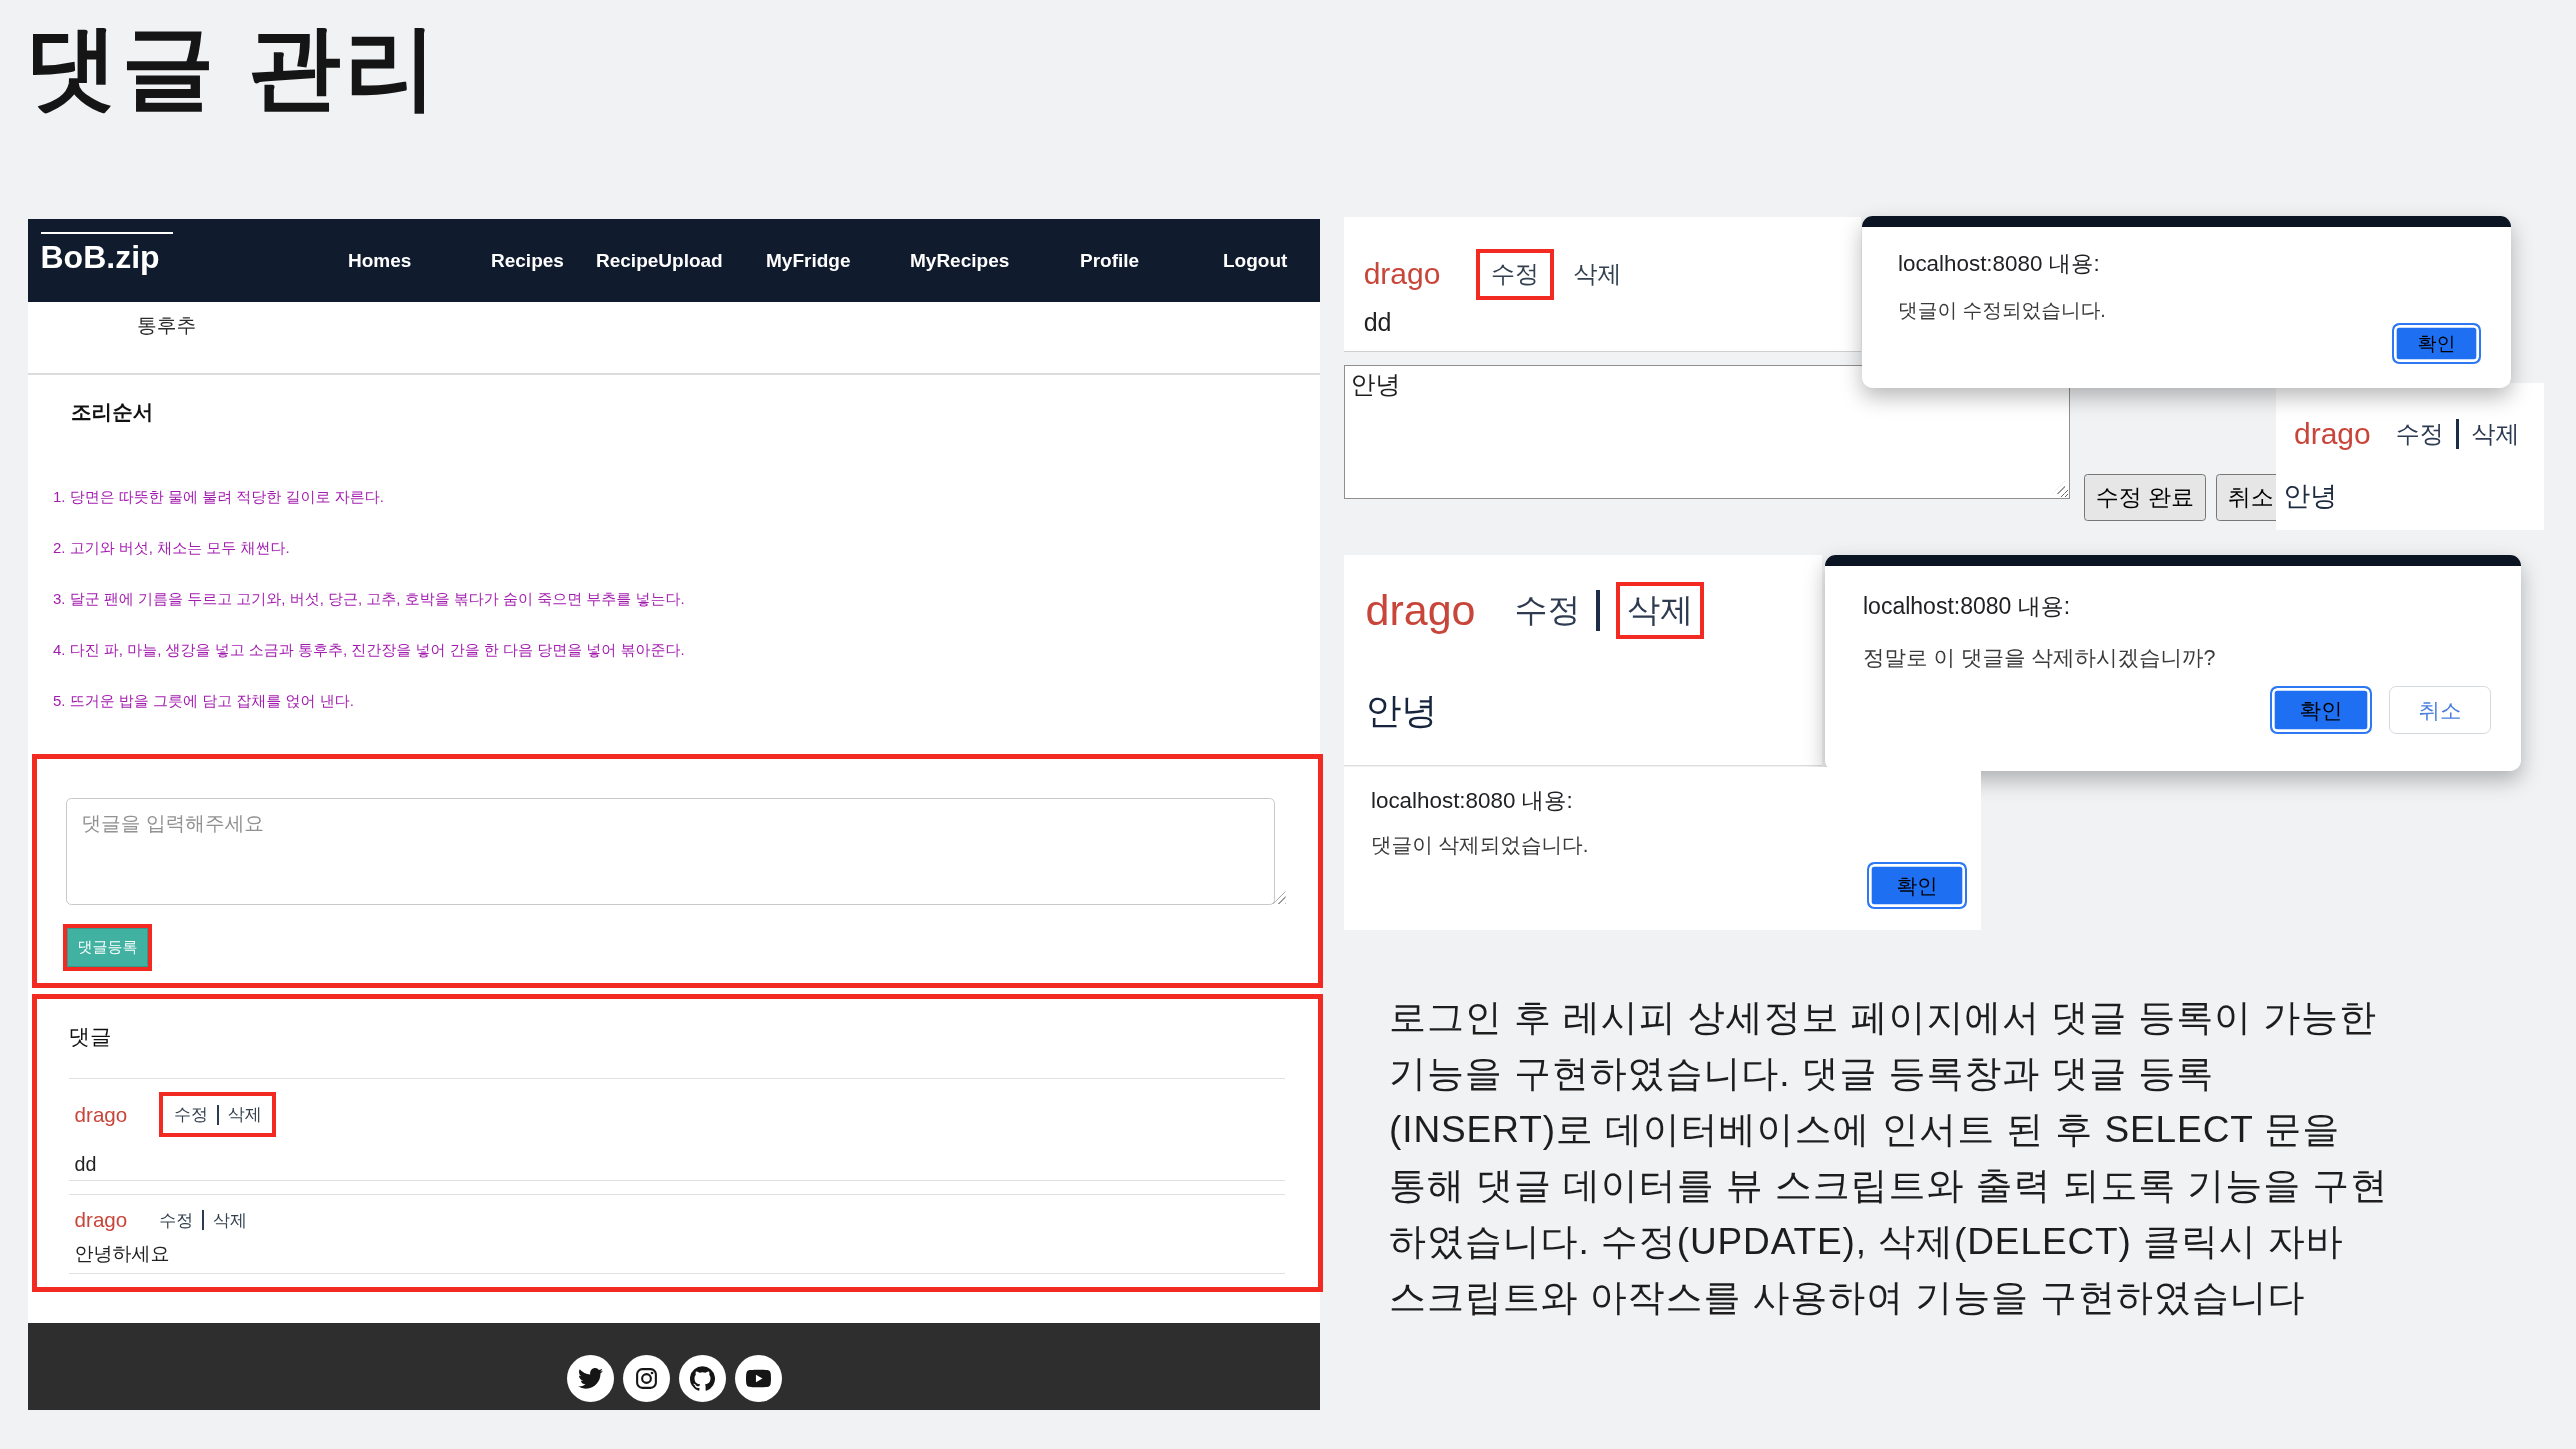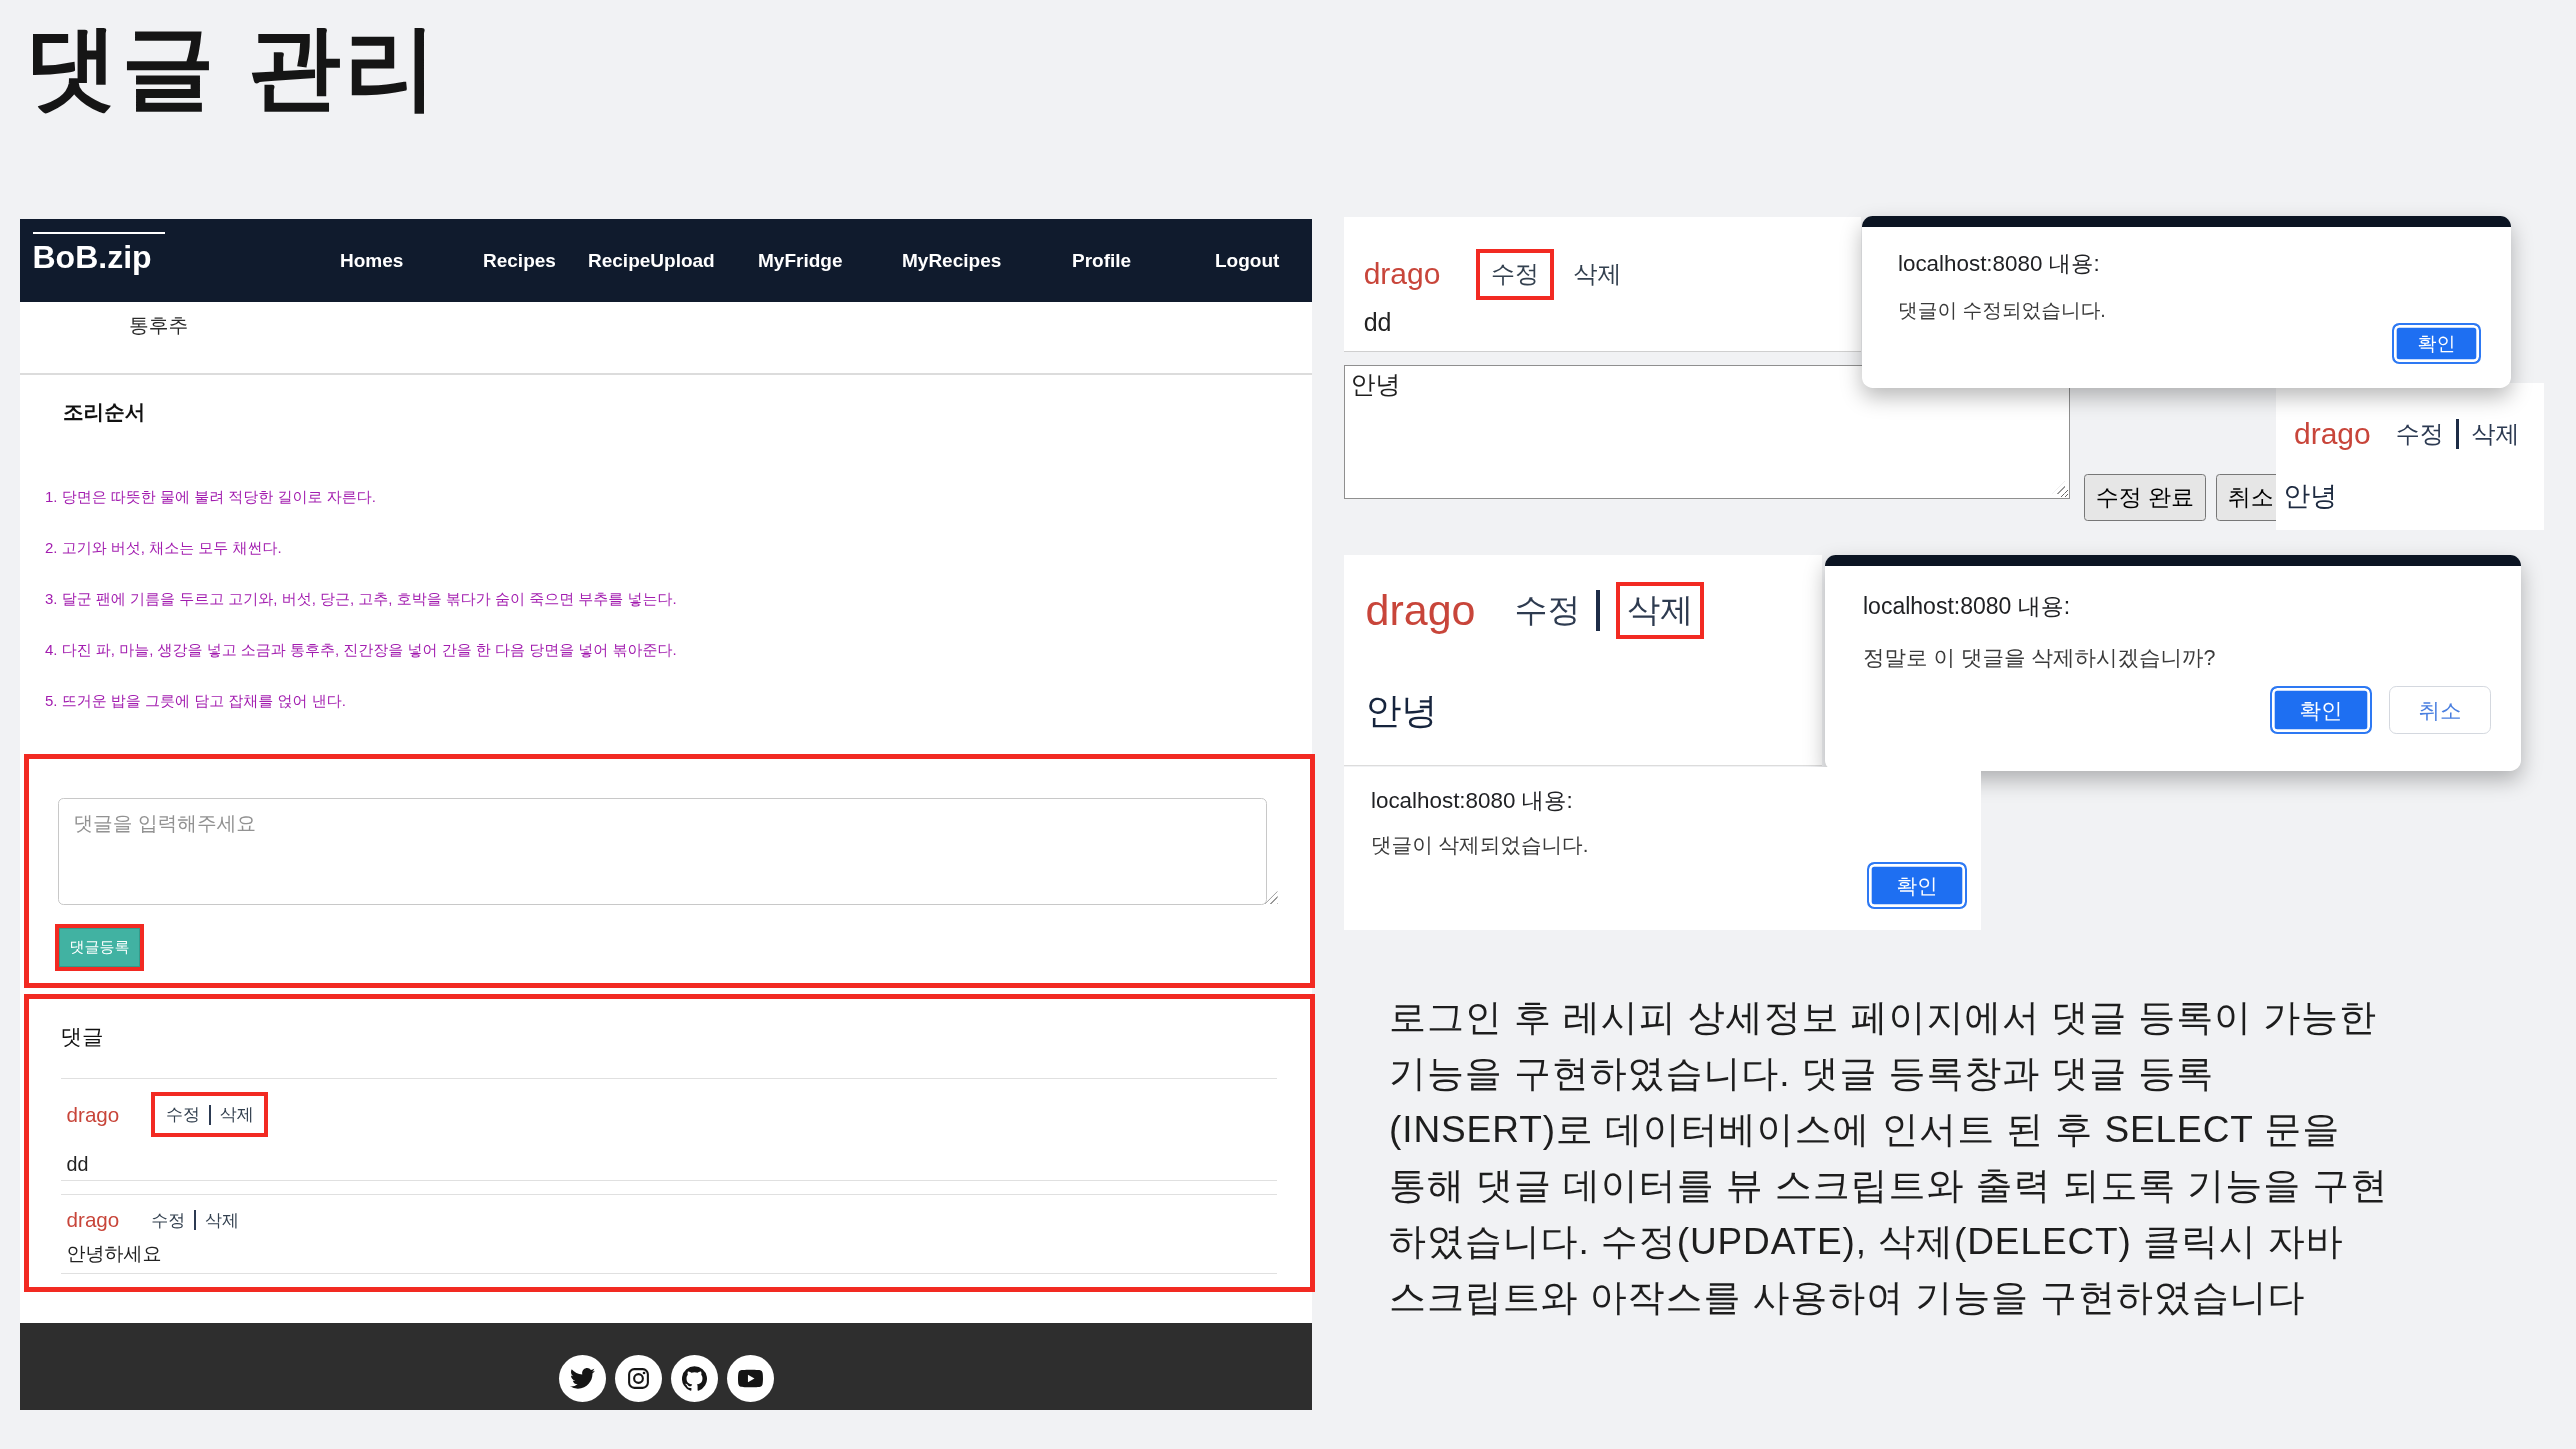--- a/index.html
+++ b/index.html
@@ -3,21 +3,21 @@
 <meta charset="utf-8">
 <style>
   html,body{margin:0;padding:0;}
   body{width:2576px;height:1449px;background:#f1f2f4;font-family:"Liberation Sans","DejaVu Sans",sans-serif;position:relative;overflow:hidden;}
   #canvas{position:absolute;inset:0;}
 
   .abs{position:absolute;}
   .page-title{left:25px;top:5.4px;font-size:93px;font-weight:800;letter-spacing:3.6px;color:#151515;}
 
   
-  .shot{left:20px;top:219px;width:1292px;height:1191px;background:#fff;}
+  .shot{left:28px;top:219px;width:1292px;height:1191px;background:#fff;}
   .nav{left:0;top:0;width:1292px;height:83px;background:#101b2d;}
   .brand{left:12.5px;top:12.5px;width:132px;border-top:2.7px solid #fff;padding-top:5.4px;color:#fff;font-size:32px;font-weight:700;}
   .nav-item{top:0;height:83px;display:flex;align-items:center;color:#fff;font-size:19px;font-weight:700;cursor:pointer;}
   .ingredient{left:109px;top:93px;font-size:19.7px;color:#2b2b2b;}
   .hr{background:#dcdcdc;height:1.8px;}
   .hr-top{left:0;top:154px;width:1292px;}
   .recipe-head{left:43px;top:179px;font-size:20.6px;font-weight:700;color:#111;}
   .steps{left:25px;top:252px;font-size:15px;color:#a21caf;}
   .step{height:51px;line-height:51px;}
 
@@ -67,21 +67,21 @@
   .delA2{font-size:24px;color:#2c3a52;}
   .helloA2{left:7.2px;top:95px;font-size:27px;color:#1d2a40;}
 
   .alert{background:#fff;border-radius:10.7px;box-shadow:0 9px 21.5px rgba(0,0,0,.28);}
   .alert::before{content:"";position:absolute;left:0;top:0;width:100%;height:10.7px;background:#0b1422;border-radius:10.7px 10.7px 0 0;}
   .alertA{left:1862px;top:216px;width:649px;height:172px;}
   .alertB{left:1825px;top:555px;width:696px;height:216px;}
   .alertC{left:1344px;top:767px;width:637px;height:163px;background:#fff;}
   .origin{font-size:22.4px;color:#202124;}
   .amsg{font-size:19.7px;color:#3a3a3a;}
-  .btn-blue{background:#1e6ff2;border:2.7px solid #2e79f3;box-shadow:inset 0 0 0 2.7px #fff;color:#ffffff;border-radius:7.2px;font-size:19px;display:flex;align-items:center;justify-content:center;font-family:inherit;cursor:pointer;}
+  .btn-blue{background:#1e6ff2;border:2.7px solid #2e79f3;box-shadow:inset 0 0 0 2.7px #fff;color:#000000;border-radius:7.2px;font-size:19px;display:flex;align-items:center;justify-content:center;font-family:inherit;cursor:pointer;}
   .btn-white{background:#fff;border:1.8px solid #d4d8df;border-radius:7.2px;color:#4a7fe0;display:flex;align-items:center;justify-content:center;font-family:inherit;cursor:pointer;}
 
   .panelB{left:1344px;top:555px;width:478px;height:210px;border-bottom:1.8px solid #dcdcdc;}
   .rowB{left:21.5px;top:27px;display:flex;align-items:center;}
   .userB{color:#c8453a;font-size:43px;font-weight:500;}
   .editB{margin-left:39px;font-size:33px;color:#2e3b50;}
   .sepB{width:3.6px;height:41px;background:#1d2c47;margin:0 16px;}
   .delboxB{border:4.5px solid #f22a22;padding:1.8px 7.2px;font-size:33px;color:#2e3b50;}
   .helloB{left:21.5px;top:132px;font-size:36px;color:#16243d;}
 

